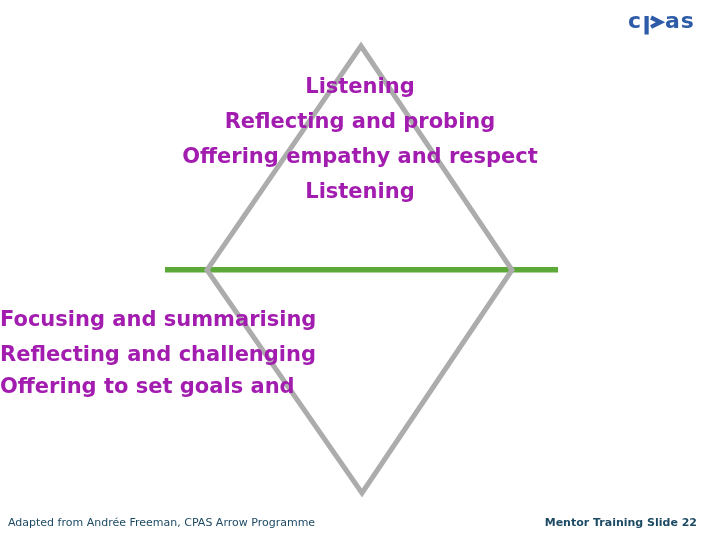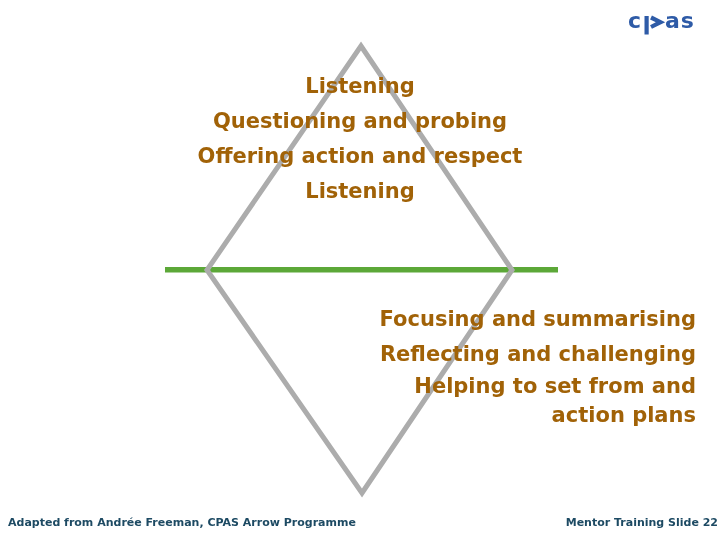--- a/index.html
+++ b/index.html
@@ -12,34 +12,34 @@
   }
   .shape-layer{position:absolute;left:0;top:0;width:720px;height:540px;}
   .logo{position:absolute;top:11px;right:12px;width:80px;height:24px;}
   .logo text{font-family:"DejaVu Sans","Liberation Sans",sans-serif;font-weight:bold;font-size:22px;}
   .upper-block{
     position:absolute;left:0;top:69px;width:720px;
     text-align:center;
   }
   .lower-block{
     position:absolute;left:0;top:302px;width:696px;
-    text-align:right;
+    text-align:left;
   }
   .tl{
-    font-size:21px;font-weight:bold;color:#a16207;
+    font-size:21px;font-weight:bold;color:#a21caf;
     line-height:35px;white-space:nowrap;
   }
   .tl.tight{line-height:29px;}
   .footer-left{
     position:absolute;left:8px;top:516px;
-    font-size:11px;font-weight:bold;color:#1D4A63;
+    font-size:11px;font-weight:normal;color:#1D4A63;
     white-space:nowrap;
   }
   .footer-right{
-    position:absolute;right:2px;top:516px;
+    position:absolute;right:23px;top:516px;
     font-size:11px;font-weight:bold;color:#1D4A63;
     white-space:nowrap;
   }
 </style>
 </head>
 <body>
 
 <div class="slide">
 
   <svg class="shape-layer" viewBox="0 0 720 540" width="720" height="540" aria-hidden="true">
@@ -49,28 +49,27 @@
 
   <svg class="logo" viewBox="0 0 80 24" width="80" height="24" aria-hidden="true">
     <text x="0" y="17" fill="#2E5BA7">c</text>
     <rect x="16.5" y="5" width="4.2" height="18.5" fill="#2E5BA7"></rect>
     <polyline points="23,6.5 32.5,11.2 23,16" fill="none" stroke-width="4.2" stroke-linecap="butt" stroke="#2E5BA7"></polyline>
     <text x="37" y="17" letter-spacing="1" fill="#2E5BA7">as</text>
   </svg>
 
   <div class="upper-block">
     <div class="tl">Listening</div>
-    <div class="tl">Questioning and probing</div>
-    <div class="tl">Offering action and respect</div>
+    <div class="tl">Reflecting and probing</div>
+    <div class="tl">Offering empathy and respect</div>
     <div class="tl">Listening</div>
   </div>
 
   <div class="lower-block">
     <div class="tl">Focusing and summarising</div>
     <div class="tl">Reflecting and challenging</div>
-    <div class="tl tight">Helping to set from and</div>
-    <div class="tl tight">action plans</div>
+    <div class="tl tight">Offering to set goals and</div>
   </div>
 
   <div class="footer-left">Adapted from Andrée Freeman, CPAS Arrow Programme</div>
   <div class="footer-right">Mentor Training Slide 22</div>
 
 </div>
 
 </body></html>

